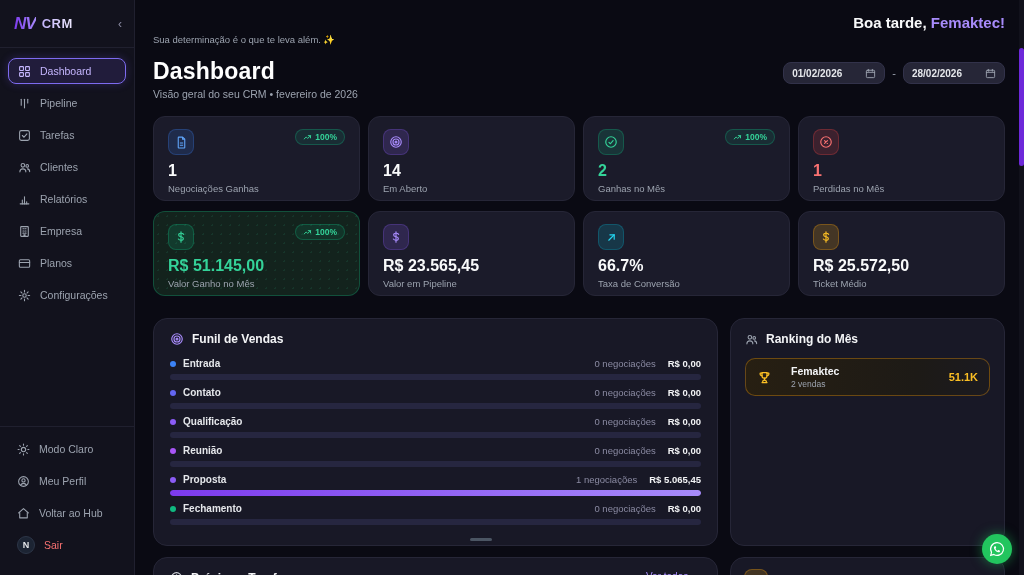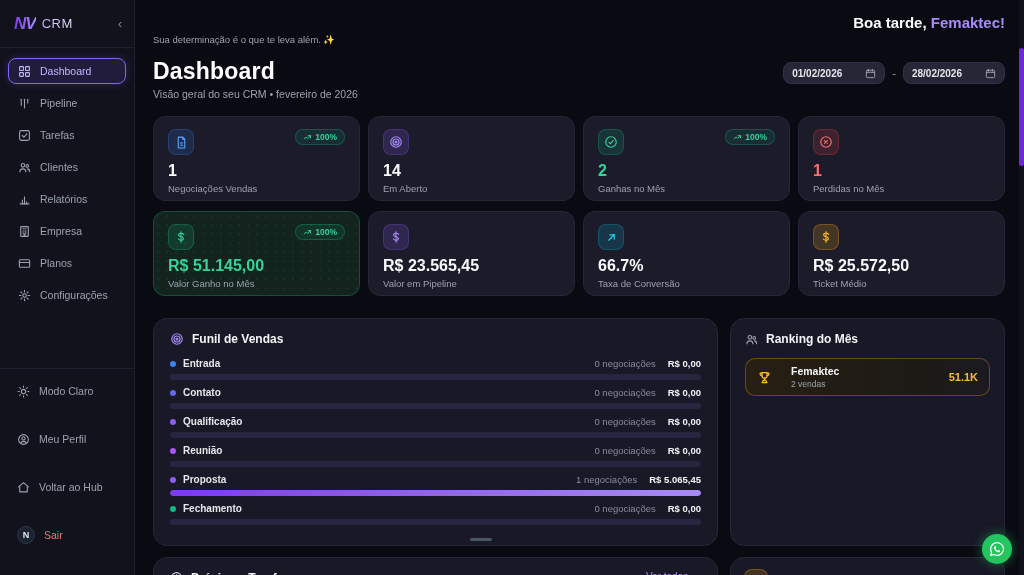--- a/index.html
+++ b/index.html
@@ -8,33 +8,33 @@
   .app { position:relative; width:1024px; height:575px; display:flex; }
 
   
   .sidebar { width:135px; height:575px; background:#12121d; border-right:1px solid #20202f;
     display:flex; flex-direction:column; flex-shrink:0; }
   .logo-row { height:48px; display:flex; align-items:center; padding:0 12px 0 14px;
     border-bottom:1px solid #20202f; }
   .logo-mark { font-weight:bold; font-style:italic; font-size:17px; letter-spacing:-1px;
     background:linear-gradient(90deg,#7c3aed,#a78bfa); -webkit-background-clip:text;
     background-clip:text; color:transparent; }
-  .brand { font-weight:normal; font-size:13px; margin-left:6px; letter-spacing:.5px;
+  .brand { font-weight:bold; font-size:13px; margin-left:6px; letter-spacing:.5px;
     background:linear-gradient(90deg,#c4b5fd,#ede9fe); -webkit-background-clip:text;
     background-clip:text; color:transparent; }
   .collapse-btn { margin-left:auto; background:none; border:none; color:#8b8ba3;
     font-size:12px; cursor:pointer; line-height:1; }
   .nav { display:flex; flex-direction:column; gap:6px; padding:10px 8px; }
   .nav-item { display:flex; align-items:center; gap:9px; height:26px; padding:0 9px;
     border-radius:8px; color:#9ca3af; font-size:10.5px; cursor:pointer; border:1px solid transparent; }
   .nav-item svg { flex-shrink:0; }
   .nav-item.active { background:rgba(124,92,246,.14); border:1px solid #7d6bf0;
     color:#c4b5fd; box-shadow:0 0 8px rgba(124,92,246,.25); }
-  .sidebar-footer { margin-top:auto; border-top:1px solid #20202f; padding:10px 8px 28px;
-    display:flex; flex-direction:column; gap:24px; }
+  .sidebar-footer { margin-top:auto; border-top:1px solid #20202f; padding:10px 8px 18px;
+    display:flex; flex-direction:column; gap:8px; }
   .foot-item { display:flex; align-items:center; gap:9px; height:24px; padding:0 9px;
     color:#9ca3af; font-size:10.5px; border-radius:8px; cursor:pointer; }
   .foot-item.danger { color:#f87171; }
   .avatar-n { width:18px; height:18px; border-radius:50%; background:#1c2433; color:#e5e7eb;
     font-size:9px; font-weight:bold; display:flex; align-items:center; justify-content:center;
     border:1px solid #2c3547; flex-shrink:0; }
 
   
   .main { flex:1; padding:14px 19px 0 18px; position:relative; overflow:hidden; }
   .greeting { font-size:15px; font-weight:bold; color:#f9fafb;text-align:right; }
@@ -301,21 +301,21 @@
             </div>
           <div class="badge">
               <svg class="ic" width="9" height="9" viewBox="0 0 24 24" fill="none" stroke="currentColor" stroke-width="2.5" stroke-linecap="round">
                 <path d="M3 16l5.5-5.5 4 4L20 7"></path>
                 <path d="M14 7h6v6"></path>
               </svg>
               <span>100%</span>
             </div>
         </div>
         <div class="stat-value">1</div>
-        <div class="stat-label">Negociações Vendas</div>
+        <div class="stat-label">Negociações Ganhas</div>
       </div>
 
       <div class="stat-card">
         <div class="stat-top">
           <div class="icon-tile tile-purple">
               <svg class="ic" width="14" height="14" viewBox="0 0 24 24" fill="none" stroke="currentColor" stroke-width="2">
                 <circle cx="12" cy="12" r="9"></circle>
                 <circle cx="12" cy="12" r="5.2"></circle>
                 <circle cx="12" cy="12" r="1.6"></circle>
               </svg>

